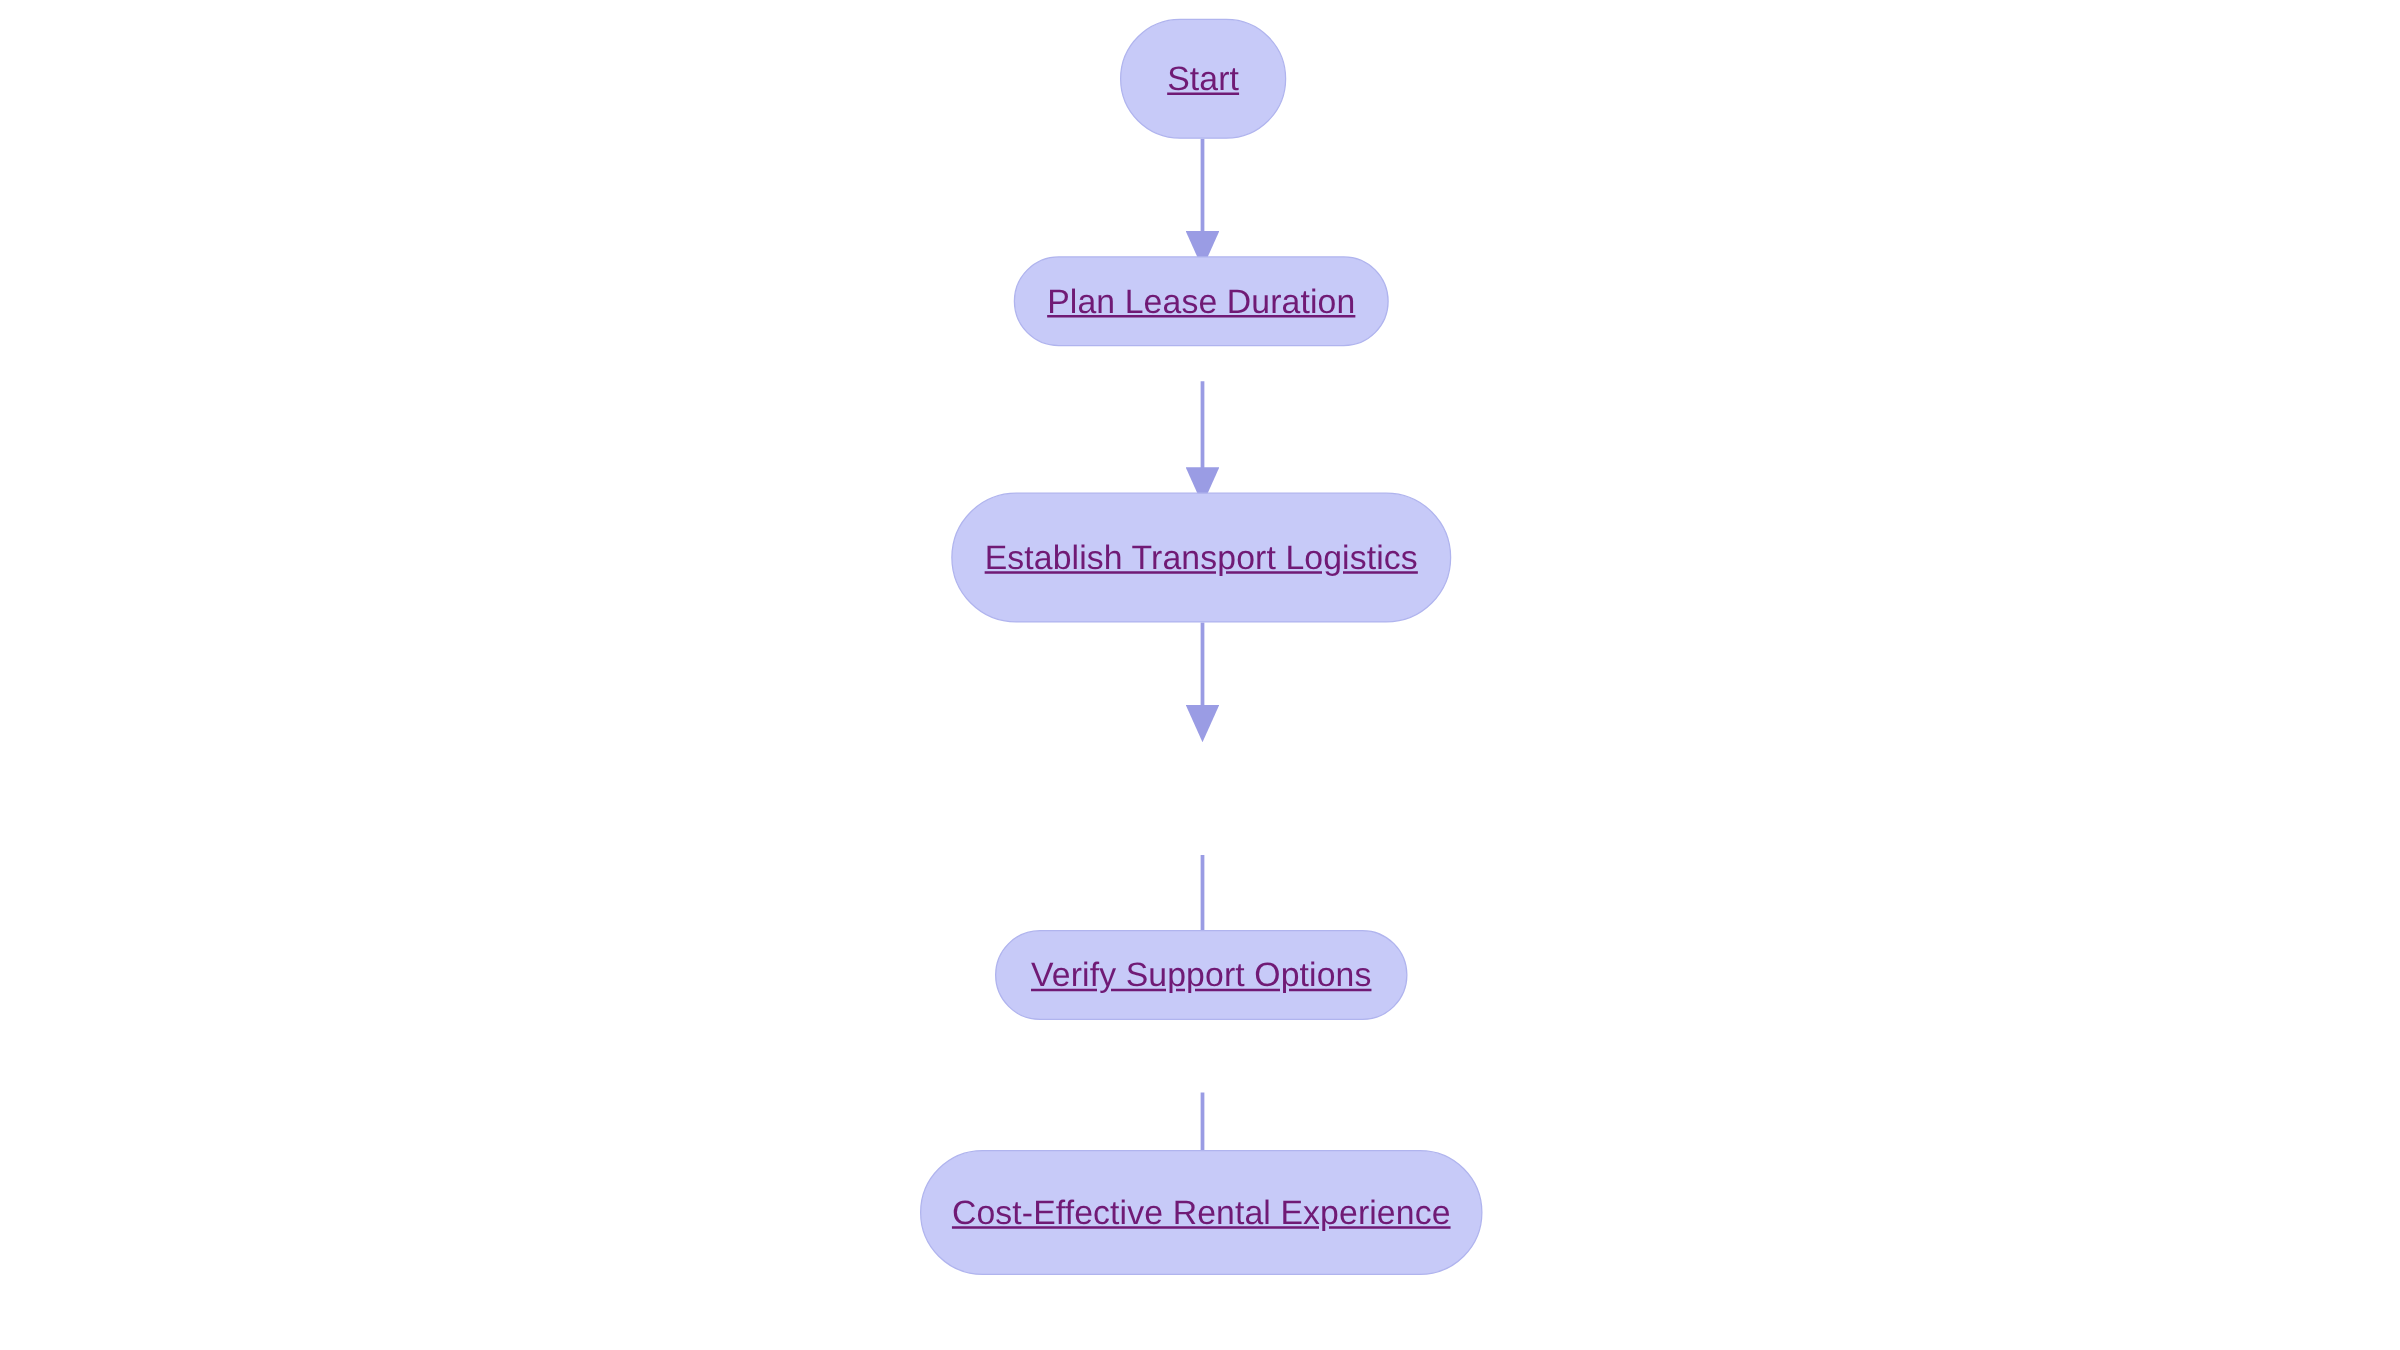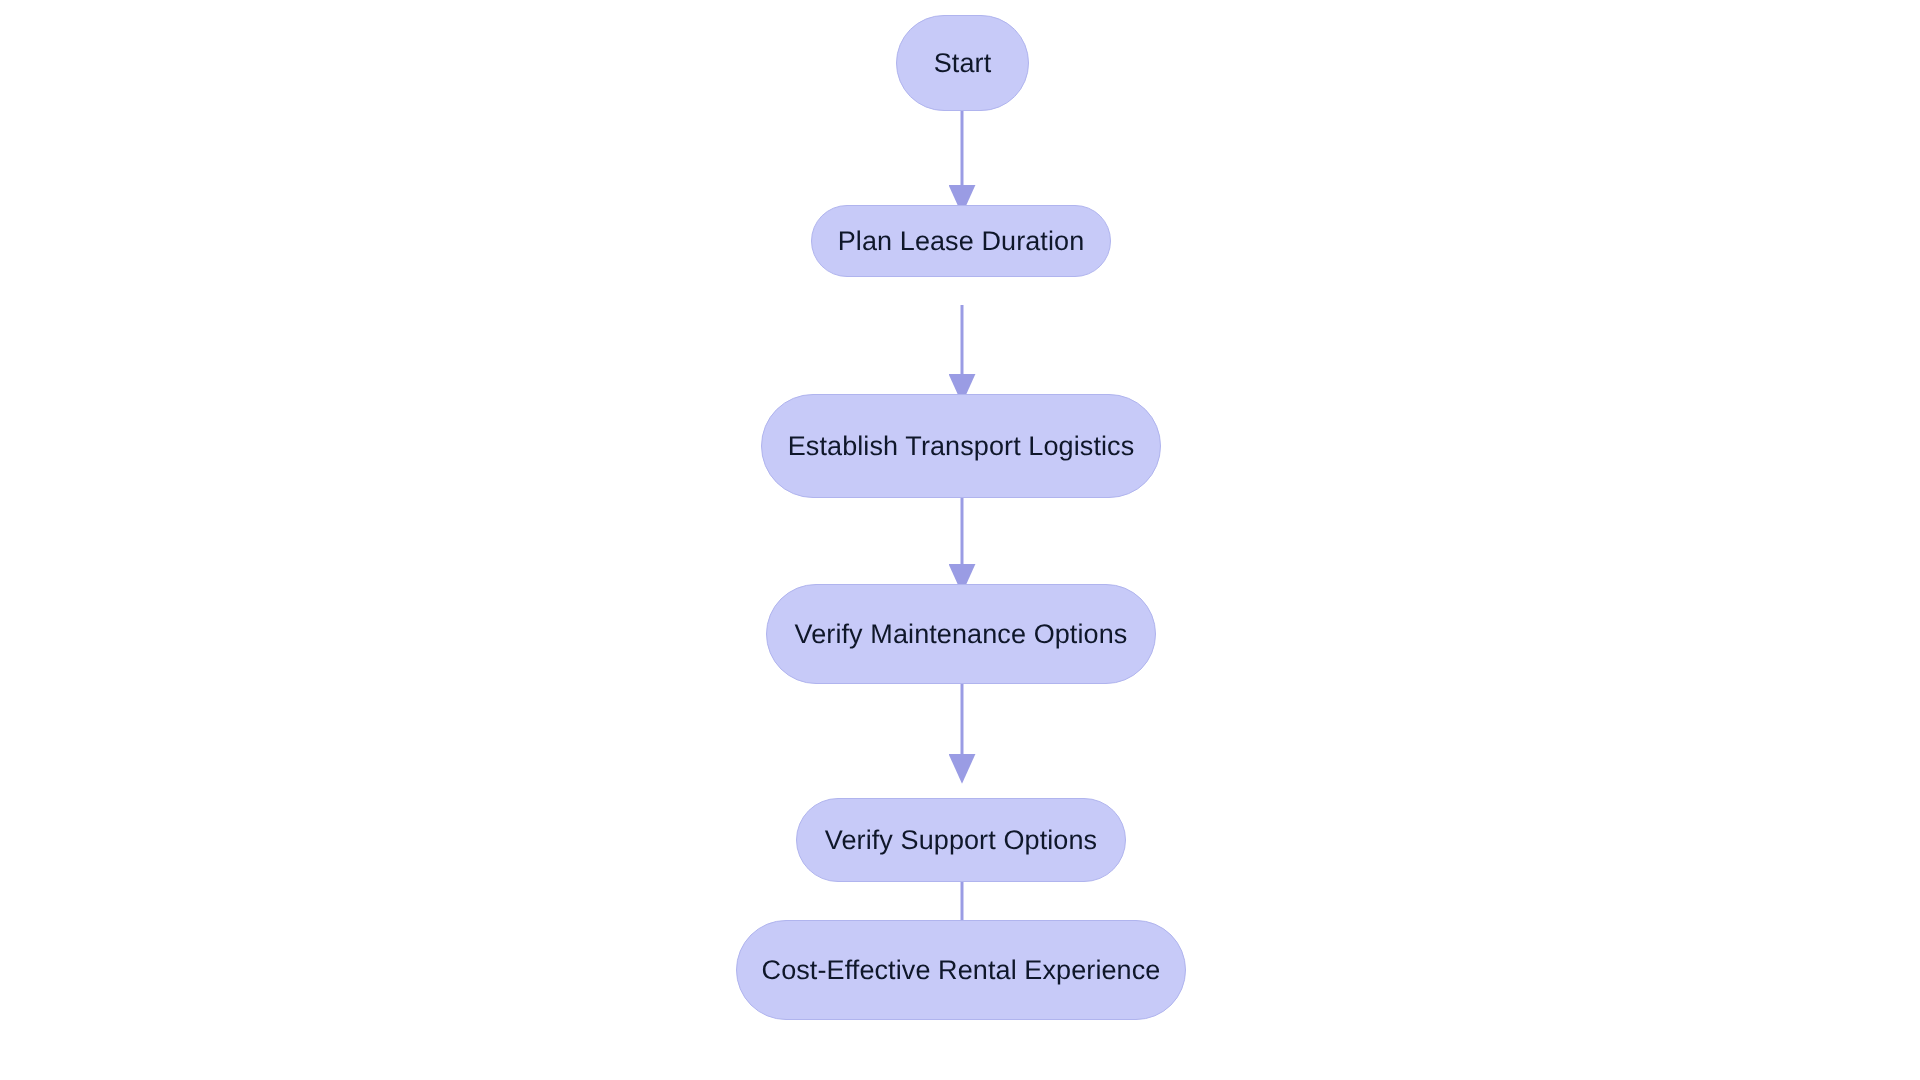--- a/index.html
+++ b/index.html
@@ -38,27 +38,28 @@
     box-sizing: border-box;
     display: flex;
     align-items: center;
     justify-content: center;
     background: #C7CAF8;
     border: 1px solid #B0B4EE;
     border-radius: 999px;
     z-index: 2;
   }
   .node-label {
-    color: #0f172a;
+    color: #701a75;
     font-size: 27px;
     font-weight: 400;
     line-height: 1;
     letter-spacing: 0.1px;
     white-space: nowrap;
     text-rendering: geometricPrecision;
+    text-decoration: underline;
   }
   .node.terminal-start .node-label {
     font-size: 27px;
   }
 </style>
 </head>
 <body>
 
 <div id="flow-canvas">
 
@@ -87,25 +88,22 @@
   </div>
 
   <div class="node" style="left:811px; top:205px; width:300px; height:72px;">
     <span class="node-label">Plan Lease Duration</span>
   </div>
 
   <div class="node" style="left:761px; top:394px; width:400px; height:104px;">
     <span class="node-label">Establish Transport Logistics</span>
   </div>
 
-  <div class="node" style="left:766px; top:584px; width:390px; height:100px;">
-    <span class="node-label">Verify Maintenance Options</span>
-  </div>
 
-  <div class="node" style="left:796px; top:798px; width:330px; height:84px;">
+  <div class="node" style="left:796px; top:744px; width:330px; height:72px;">
     <span class="node-label">Verify Support Options</span>
   </div>
 
   <div class="node" style="left:736px; top:920px; width:450px; height:100px;">
     <span class="node-label">Cost-Effective Rental Experience</span>
   </div>
 
 </div>
 
 </body></html>

